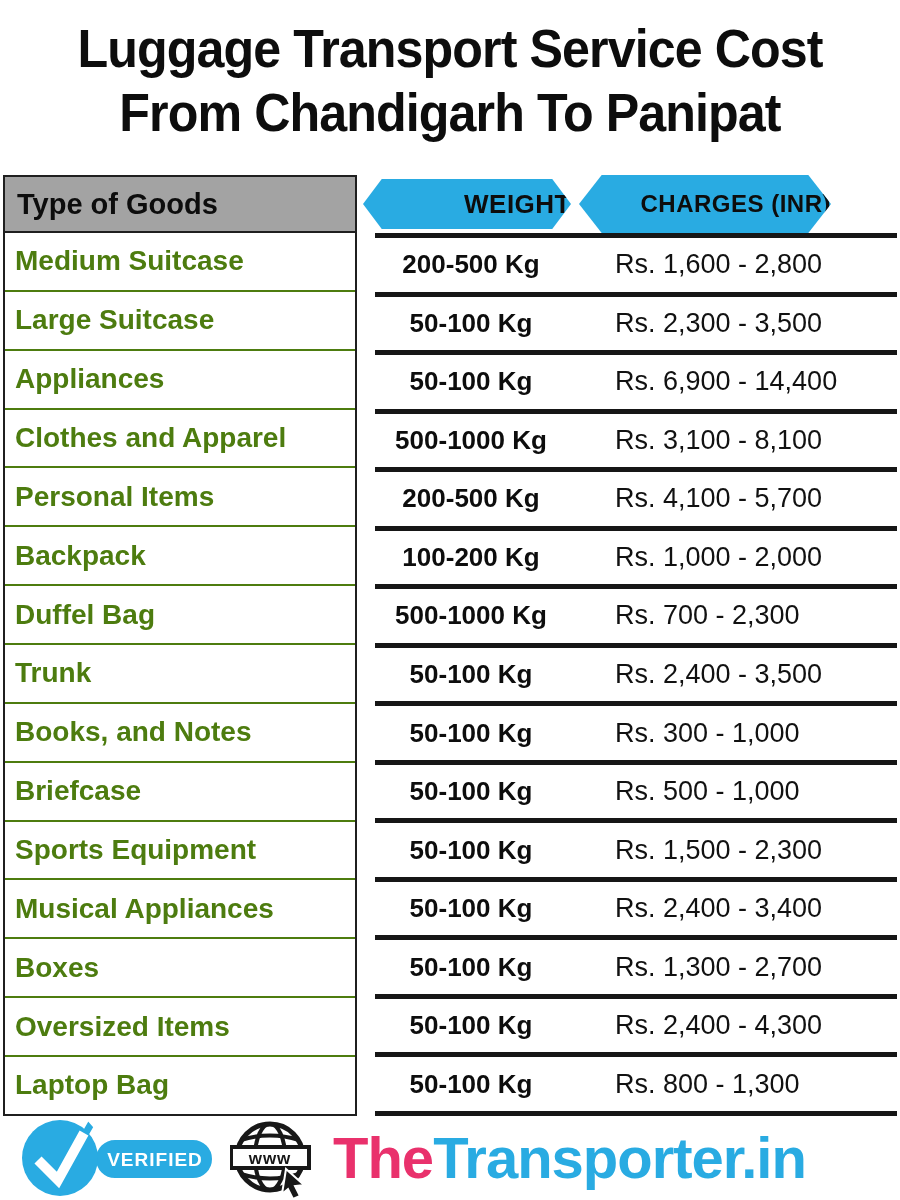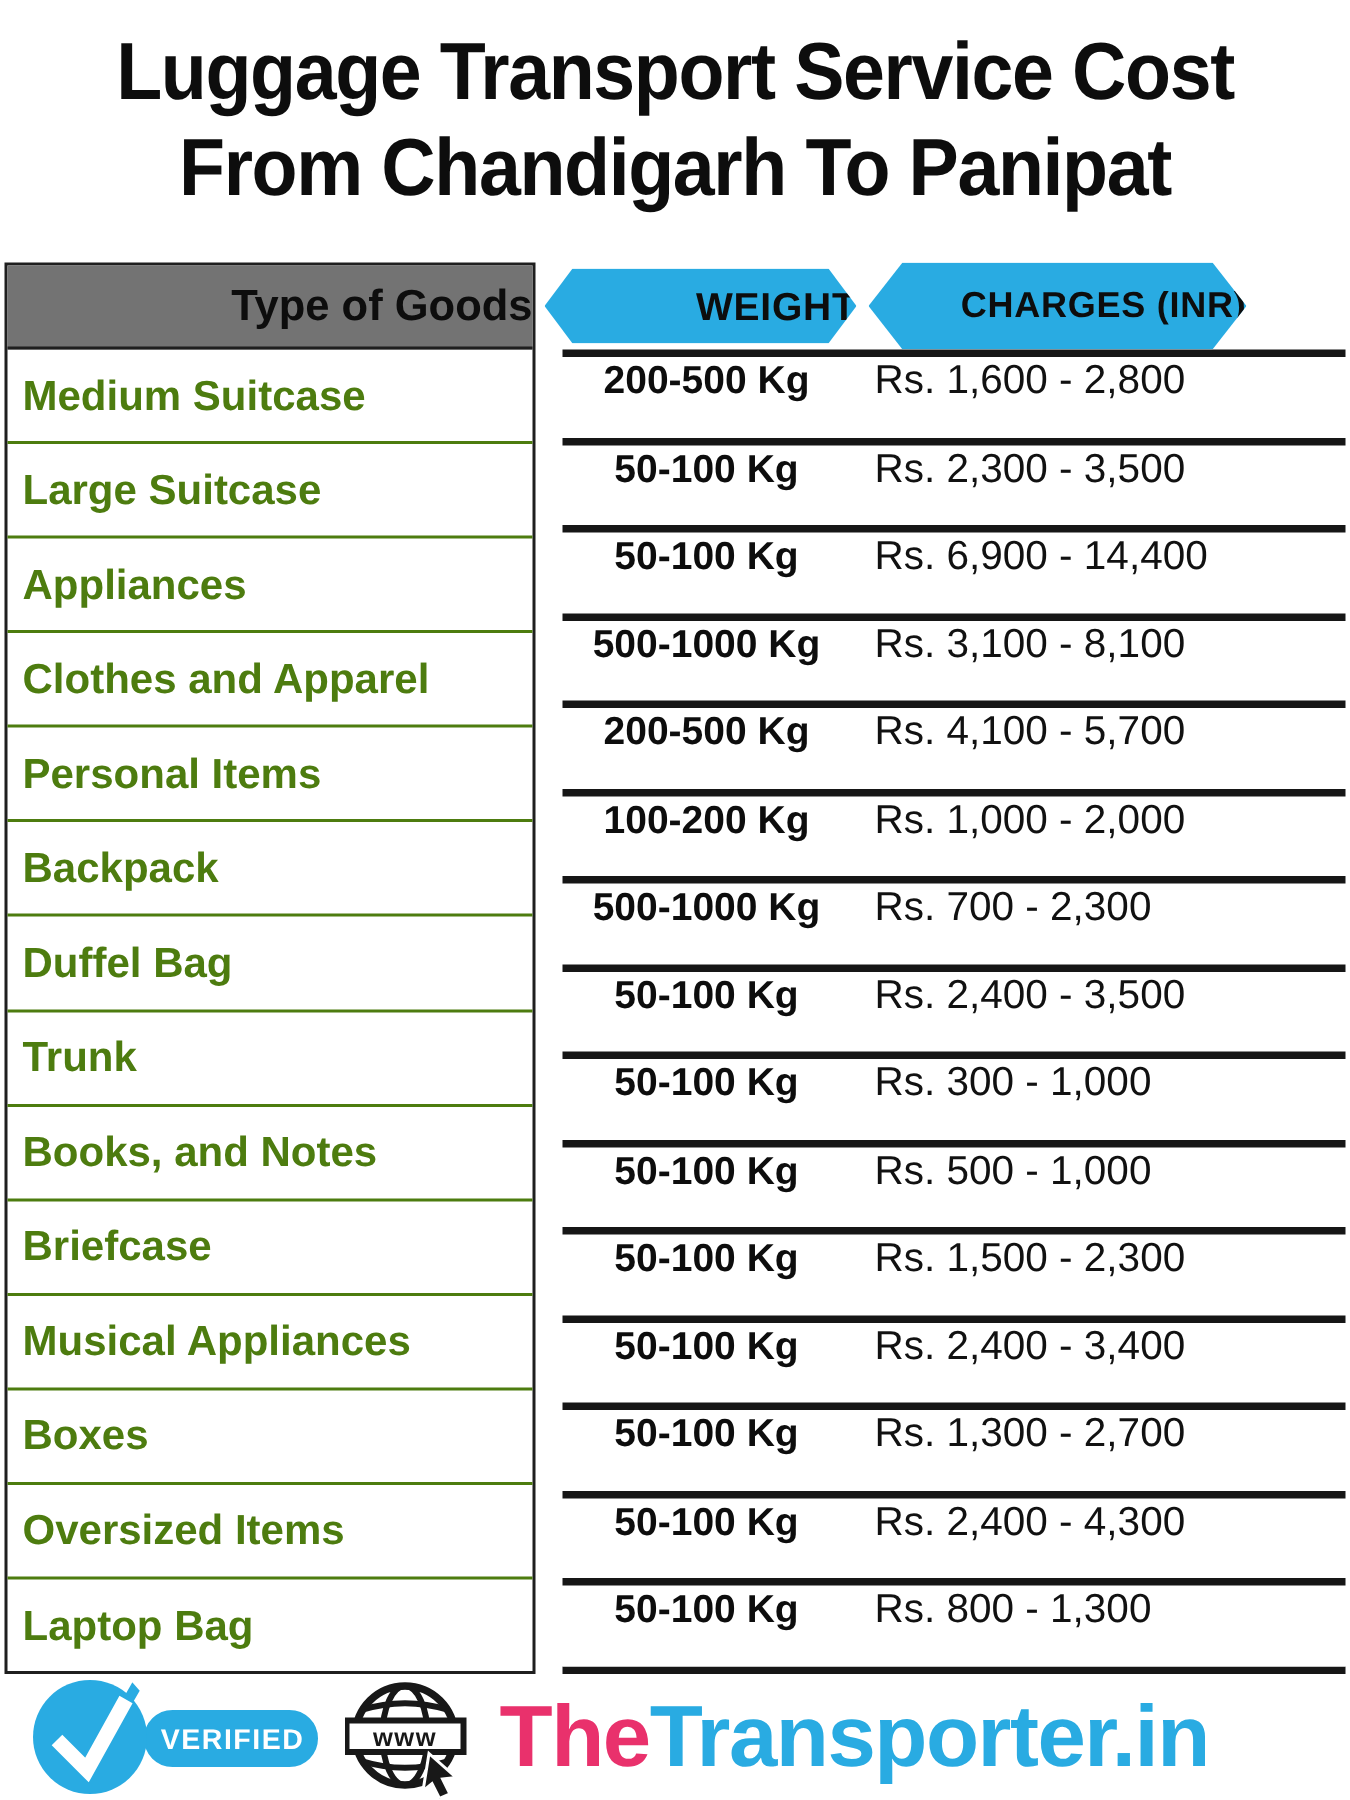--- a/index.html
+++ b/index.html
@@ -15,22 +15,22 @@
     font-weight:bold; font-size:54px; line-height:64px; letter-spacing:-1px;
     color:#0d0d0d; transform:scaleX(0.93); transform-origin:50% 0;
   }
 
   
   .left-col {
     position:absolute; left:3px; top:175px; width:354px; height:941px;
     border:2px solid #1f1f1f; display:flex; flex-direction:column; background:#fff;
   }
   .left-header {
-    height:56px; flex:0 0 56px; background:#737373; border-bottom:2px solid #1f1f1f;
-    display:flex; align-items:center; justify-content:flex-end;
+    height:56px; flex:0 0 56px; background:#a3a3a3; border-bottom:2px solid #1f1f1f;
+    display:flex; align-items:center; justify-content:flex-start;
     font-weight:bold; font-size:29px; color:#0d0d0d;padding-left:12px;
   }
   .left-cell {
     flex:1; display:flex; align-items:center; padding-left:10px;
     font-weight:bold; font-size:28px; color:#4d7c0f;
   }
   .left-cell + .left-cell { border-top:2px solid #4d7c0f;align-items:center; }
 
   
   .right-sec {
@@ -39,21 +39,21 @@
   }
   .right-header { position:relative; height:58px; flex:0 0 58px; }
   .hex {
     position:absolute; background:#29ABE2; display:flex; align-items:center; justify-content:flex-end;
     font-weight:bold; color:#0d0d0d; letter-spacing:0.5px;
     clip-path:polygon(0 50%, 9% 0, 91% 0, 100% 50%, 91% 100%, 9% 100%);
   }
   .hex-weight  { left:-12px; top:4px;  width:208px; height:50px; font-size:26px; }
   .hex-charges { left:204px; top:0px;  width:252px; height:58px; font-size:24px; }
   .right-body { flex:1; display:flex; flex-direction:column; border-bottom:5px solid #161616; }
-  .r-row { flex:1; border-top:5px solid #161616; display:flex; align-items:flex-start; background:#fff; }
+  .r-row { flex:1; border-top:5px solid #161616; display:flex; align-items:center; background:#fff;gap:32px; }
   .r-weight { width:192px; text-align:center; font-weight:bold; font-size:26px; color:#0d0d0d; }
   .r-charges { flex:1; padding-left:16px; font-size:27px; color:#111; }
 
   
   .verified-badge { position:absolute; left:18px;  top:1118px; width:200px; height:80px; }
   .globe-icon     { position:absolute; left:230px; top:1119px; width:84px;  height:80px; }
   .brand {
     position:absolute; left:333px; top:1124px; font-weight:bold; font-size:58px;
     line-height:68px; letter-spacing:-1px; white-space:nowrap;
   }
@@ -96,20 +96,23 @@
         <span>Duffel Bag</span>
       </div>
     <div class="left-cell">
         <span>Trunk</span>
       </div>
     <div class="left-cell">
         <span>Books, and Notes</span>
       </div>
     <div class="left-cell">
         <span>Briefcase</span>
+      </div>
+    <div class="left-cell">
+        <span>Sports Equipment</span>
       </div>
     <div class="left-cell">
         <span>Musical Appliances</span>
       </div>
     <div class="left-cell">
         <span>Boxes</span>
       </div>
     <div class="left-cell">
         <span>Oversized Items</span>
       </div>

